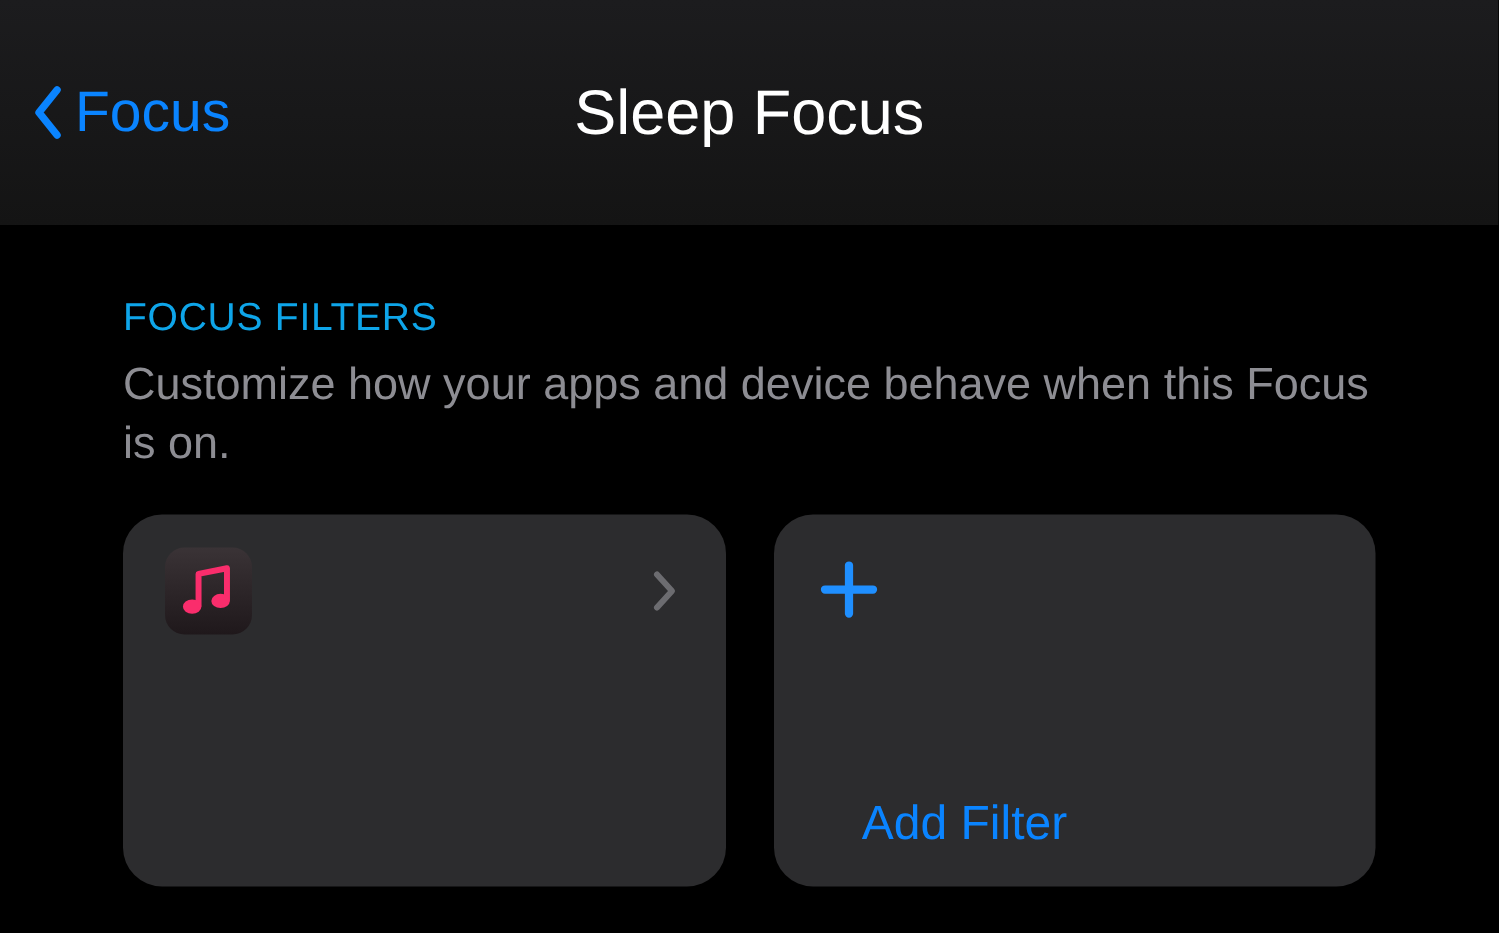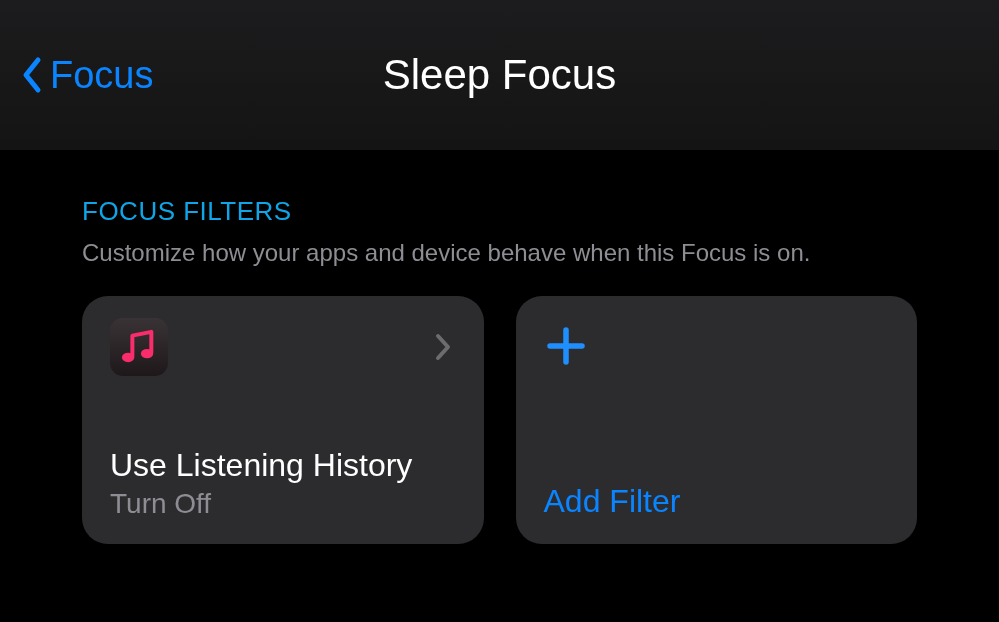--- a/index.html
+++ b/index.html
@@ -57,21 +57,21 @@
     }
     .section-header {
       color: #0ea5e9;
       font-size: 26px;
       font-weight: 400;
       letter-spacing: 0.5px;
       margin-bottom: 10px;
     }
     .section-description {
       color: #8d8d93;
-      font-size: 24px;
+      font-size: 30px;
       font-weight: 400;
       line-height: 1.3;
       margin-bottom: 28px;
     }
     .cards-row {
       display: flex;
       gap: 32px;
     }
     .card {
       background: #2c2c2e;
@@ -138,20 +138,21 @@
     }
     .card-subtitle {
       color: #8d8d93;
       font-size: 28px;
       font-weight: 400;
     }
     .add-filter-label {
       color: #0a84ff;
       font-size: 32px;
       font-weight: 400;
+      margin-left: 31px;
     }
   </style>
 </head>
 <body>
 
 <div class="nav-bar">
   <div class="back-button">
     <span class="back-chevron">
       <svg width="22" height="38" viewBox="0 0 22 38" fill="none">
         <path d="M17 4 L5 19 L17 34" stroke-width="5" stroke-linecap="round" stroke-linejoin="round"></path>
@@ -176,24 +177,20 @@
             <ellipse cx="7.5" cy="31" rx="6.5" ry="5" fill="#fa2d6c"></ellipse>
             <ellipse cx="27.5" cy="27" rx="6.5" ry="5" fill="#fa2d6c"></ellipse>
           </svg>
         </div>
         <span class="disclosure">
           <svg width="16" height="28" viewBox="0 0 16 28" fill="none">
             <path d="M3 3 L13 14 L3 25" stroke-width="4" stroke-linecap="round" stroke-linejoin="round"></path>
           </svg>
         </span>
       </div>
-      <div class="card-bottom">
-        <div class="card-title">Use Listening History</div>
-        <div class="card-subtitle">Turn Off</div>
-      </div>
     </div>
 
     <div class="card">
       <div class="card-top">
         <span class="plus-icon">
           <svg width="40" height="40" viewBox="0 0 40 40" fill="none">
             <path d="M20 4 L20 36 M4 20 L36 20" stroke-width="5.5" stroke-linecap="round"></path>
           </svg>
         </span>
       </div>

